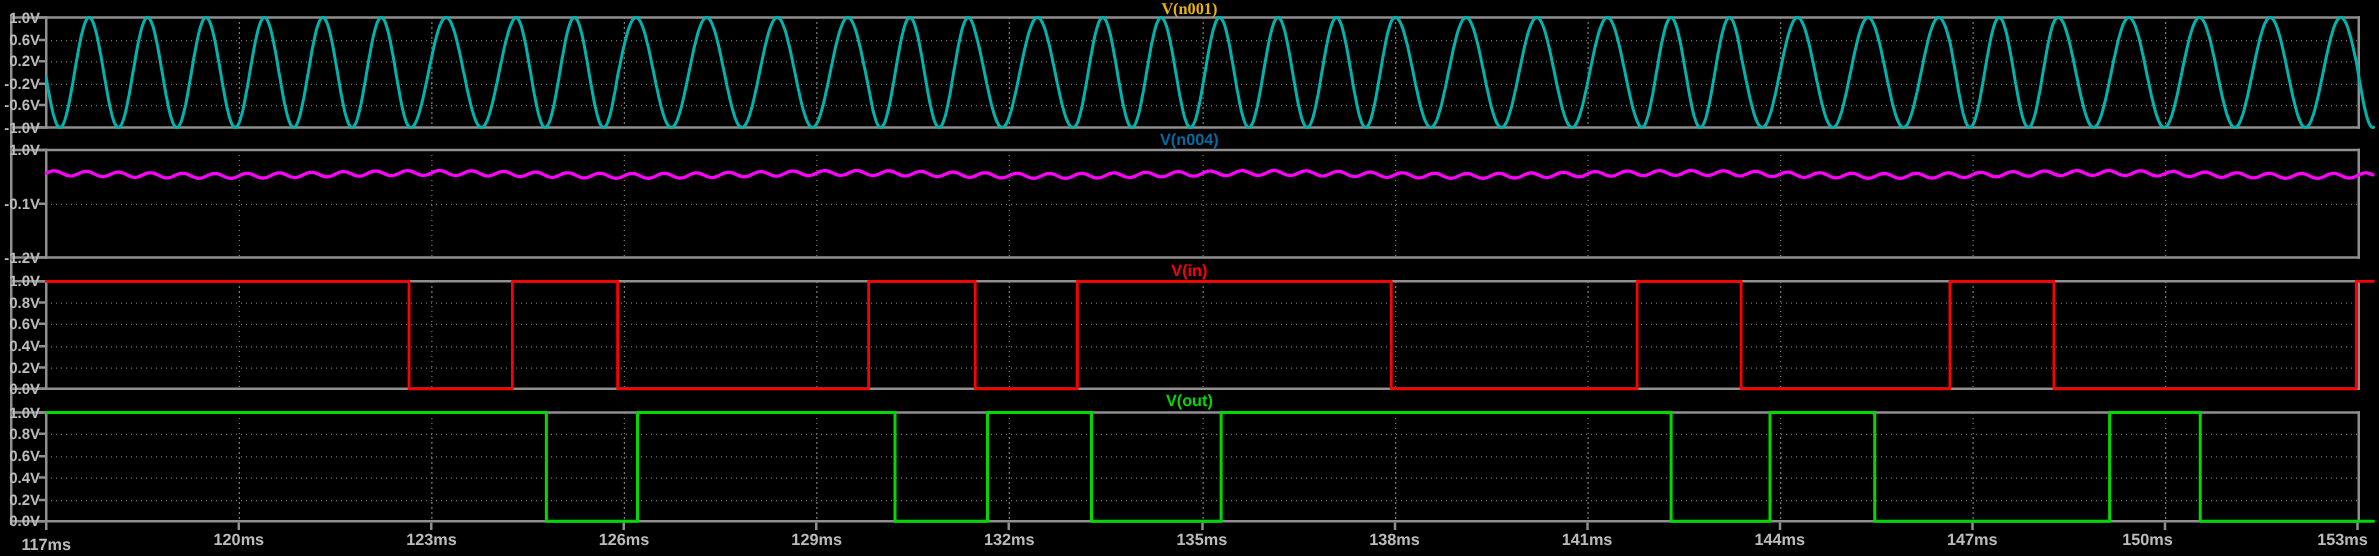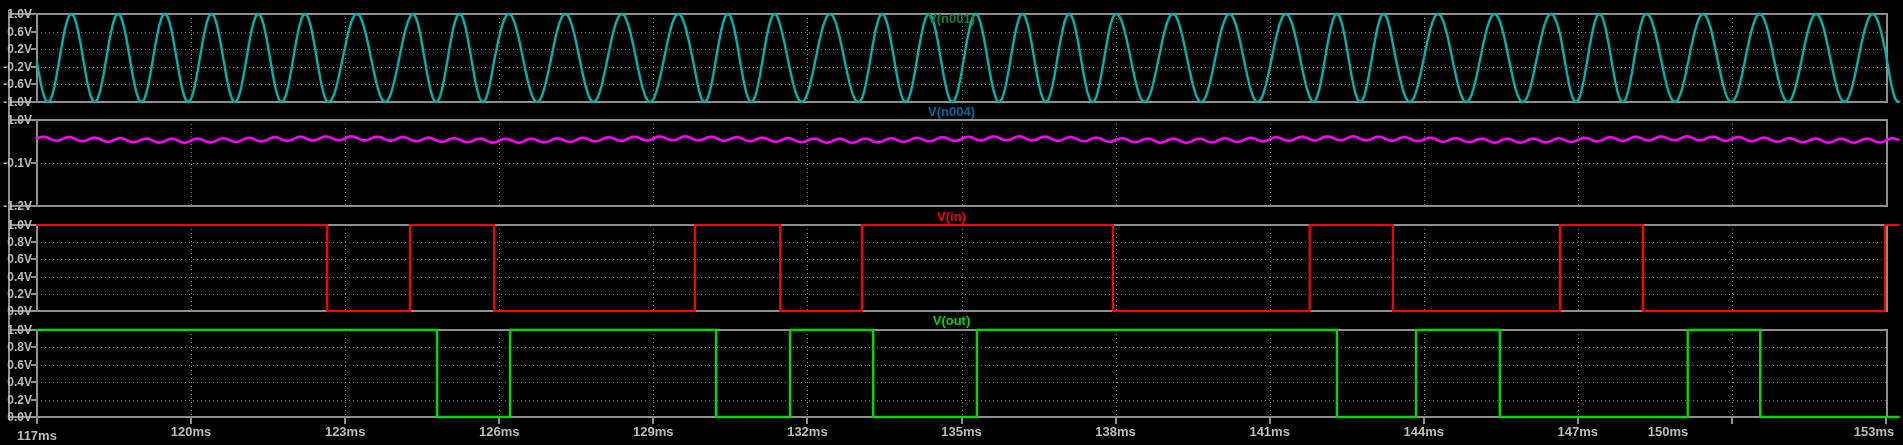--- a/index.html
+++ b/index.html
@@ -22,21 +22,21 @@
   .pane-title{position:absolute;left:0;right:0;text-align:center;
     font-size:13px;font-weight:bold;z-index:5;line-height:13px;}
   svg.trace{position:absolute;left:0;z-index:3;overflow:visible;}
 </style>
 </head>
 <body>
 
 <div id="screen">
 
   <div class="pane">
-    <div class="pane-title" style="top: 12px; color: #15803d;">V(n001)</div>
+    <div class="pane-title" style="top: 0px; color: #eab308; font-family: Liberation Serif, serif;">V(n001)</div>
   </div>
   <div class="pane">
     <div class="pane-title" style="top: 105px; color: #0369a1;">V(n004)</div>
   </div>
   <div class="pane">
     <div class="pane-title" style="top: 210px; color: rgb(255, 0, 0);">V(in)</div>
   </div>
   <div class="pane">
     <div class="pane-title" style="top: 314px; color: rgb(0, 216, 0);">V(out)</div>
   </div>
@@ -185,16 +185,16 @@
     <div class="xlabel" style="left: 961.5px; top: 424px;">135ms</div>
     <div class="xtick" style="left: 1115px; top: 418px;"></div>
     <div class="xlabel" style="left: 1115.58px; top: 424px;">138ms</div>
     <div class="xtick" style="left: 1269px; top: 418px;"></div>
     <div class="xlabel" style="left: 1269.67px; top: 424px;">141ms</div>
     <div class="xtick" style="left: 1423px; top: 418px;"></div>
     <div class="xlabel" style="left: 1423.75px; top: 424px;">144ms</div>
     <div class="xtick" style="left: 1577px; top: 418px;"></div>
     <div class="xlabel" style="left: 1577.83px; top: 424px;">147ms</div>
     <div class="xtick" style="left: 1731px; top: 418px;"></div>
-    <div class="xlabel" style="left: 1668px; top: 424px;">150ms</div>
+    <div class="xlabel" style="left: 1718px; top: 424px;">150ms</div>
     <div class="xtick" style="left: 1885px; top: 418px;"></div>
     <div class="xlabel" style="left: 1874px; top: 424px;">153ms</div>
   </div>
 
 </body></html>

